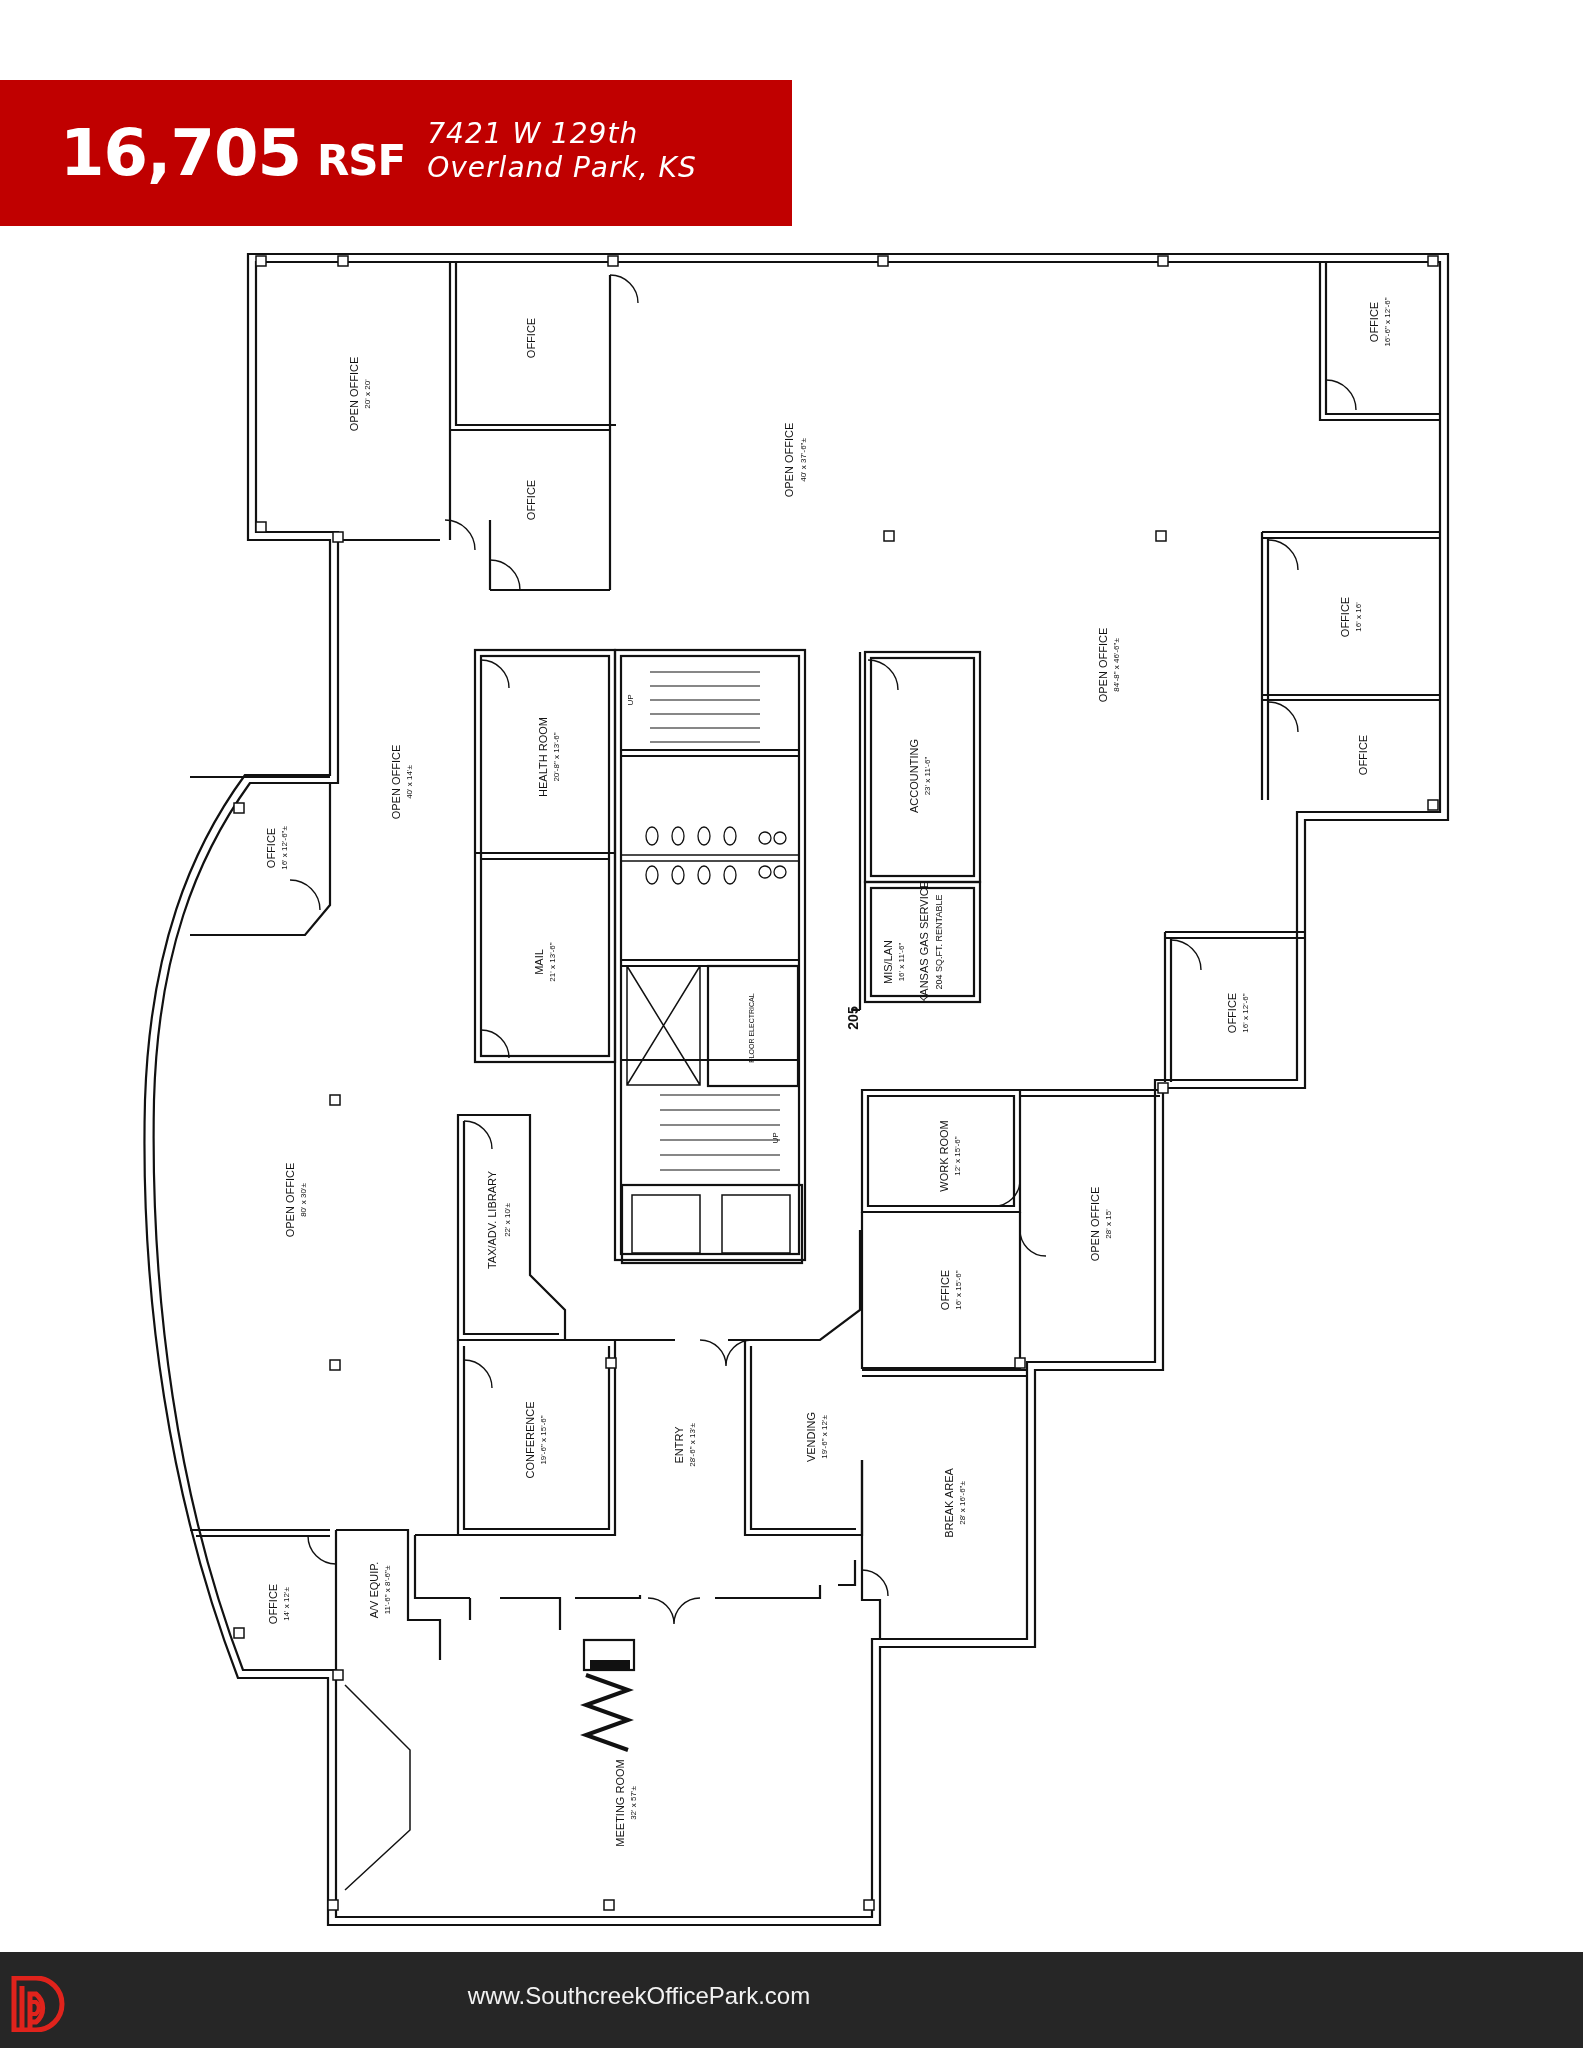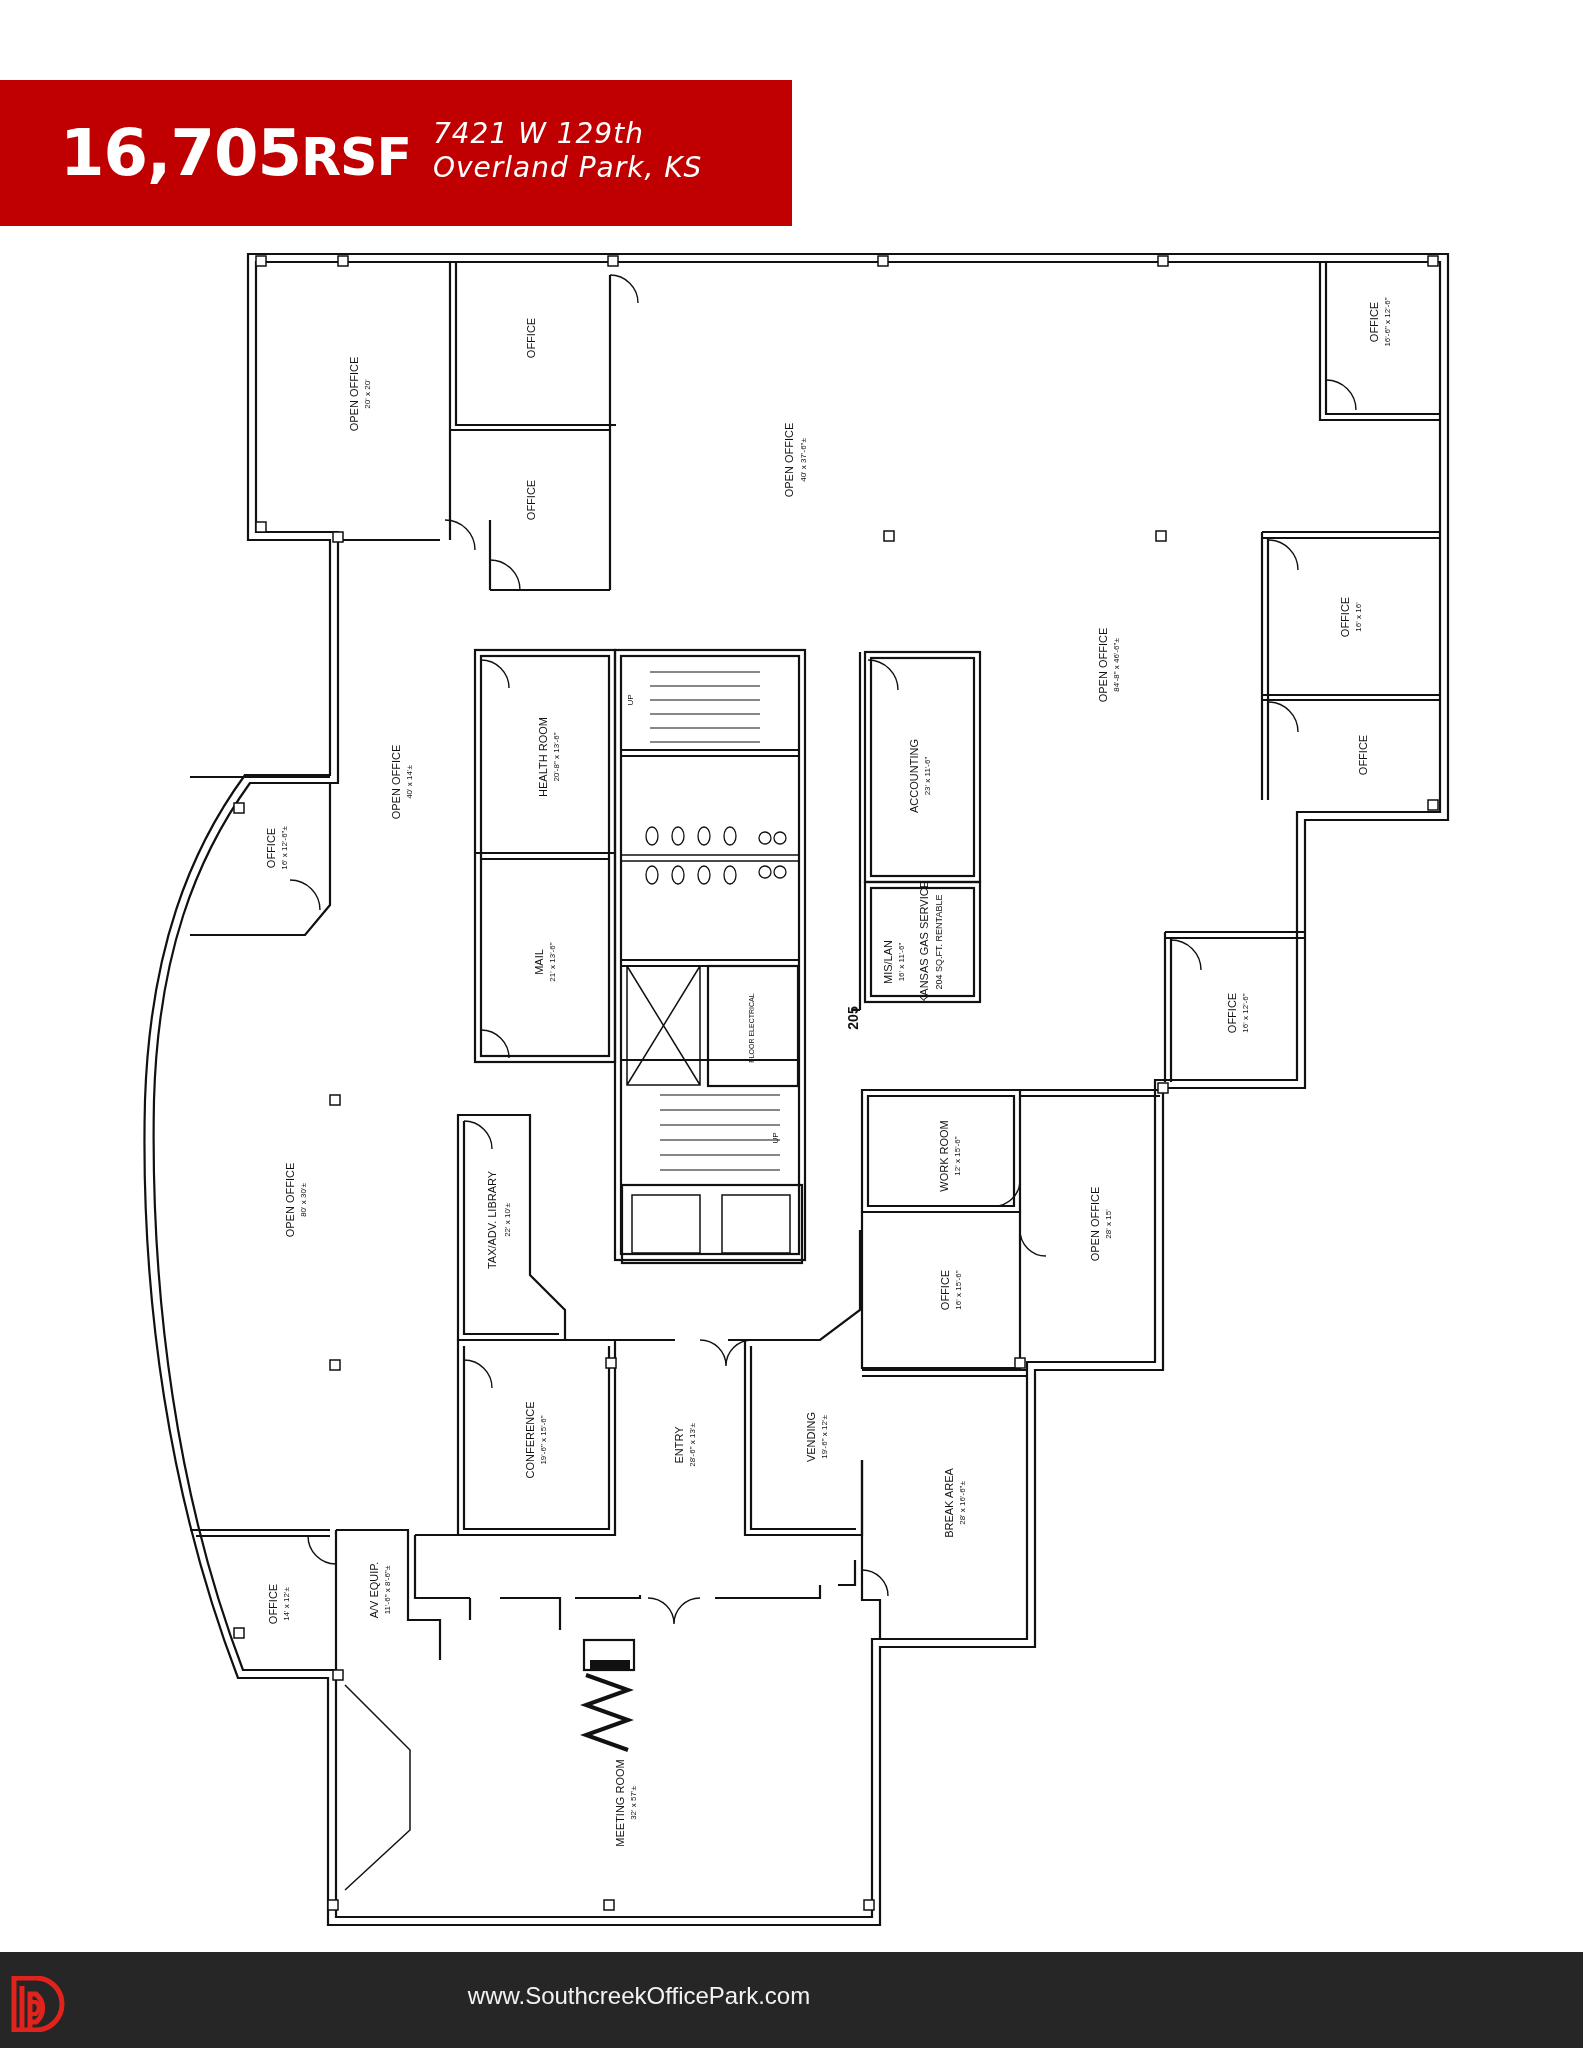--- a/index.html
+++ b/index.html
@@ -1,20 +1,20 @@
 <!DOCTYPE html>
 <html><head>
 <meta charset="utf-8">
 <style>
   html, body { margin: 0; padding: 0; background: #ffffff; }
   body { width: 1583px; height: 2048px; position: relative; overflow: hidden; font-family: "Liberation Sans", sans-serif; }
   .banner { position: absolute; left: 0; top: 80px; width: 792px; height: 146px; background: #c00000; color: #fff; display: flex; align-items: center; }
   .banner .rsf { margin-left: 60px; font-family: "DejaVu Sans", sans-serif; font-weight: bold; font-size: 62px; letter-spacing: -1px; display: flex; align-items: baseline; }
   .banner .rsf .num { font-size: 64px; }
-  .banner .rsf .unit { font-size: 52px; }
+  .banner .rsf .unit { font-size: 42px; margin-left: 16px; }
   .banner .addr { margin-left: 22px; font-family: "DejaVu Sans", sans-serif; font-size: 28px; line-height: 34px; letter-spacing: 1px; margin-top: -4px; font-style: italic; }
   .plan { position: absolute; left: 0; top: 0; width: 1583px; height: 1950px; }
   .plan svg { position: absolute; left: 0; top: 0; }
   .plan text { font-family: "Liberation Sans", sans-serif; fill: #111; }
   .footer { position: absolute; left: 0; top: 1952px; width: 1583px; height: 96px; background: #262626; }
   .footer .logo { position: absolute; left: 10px; top: 24px; width: 56px; height: 56px; }
   .footer .url { position: absolute; left: 0; width: 1278px; top: 30px; text-align: center; color: #f2f2f2; font-family: "Liberation Sans", sans-serif; font-size: 24px; letter-spacing: 0px; }
 </style>
 </head>
 <body>

